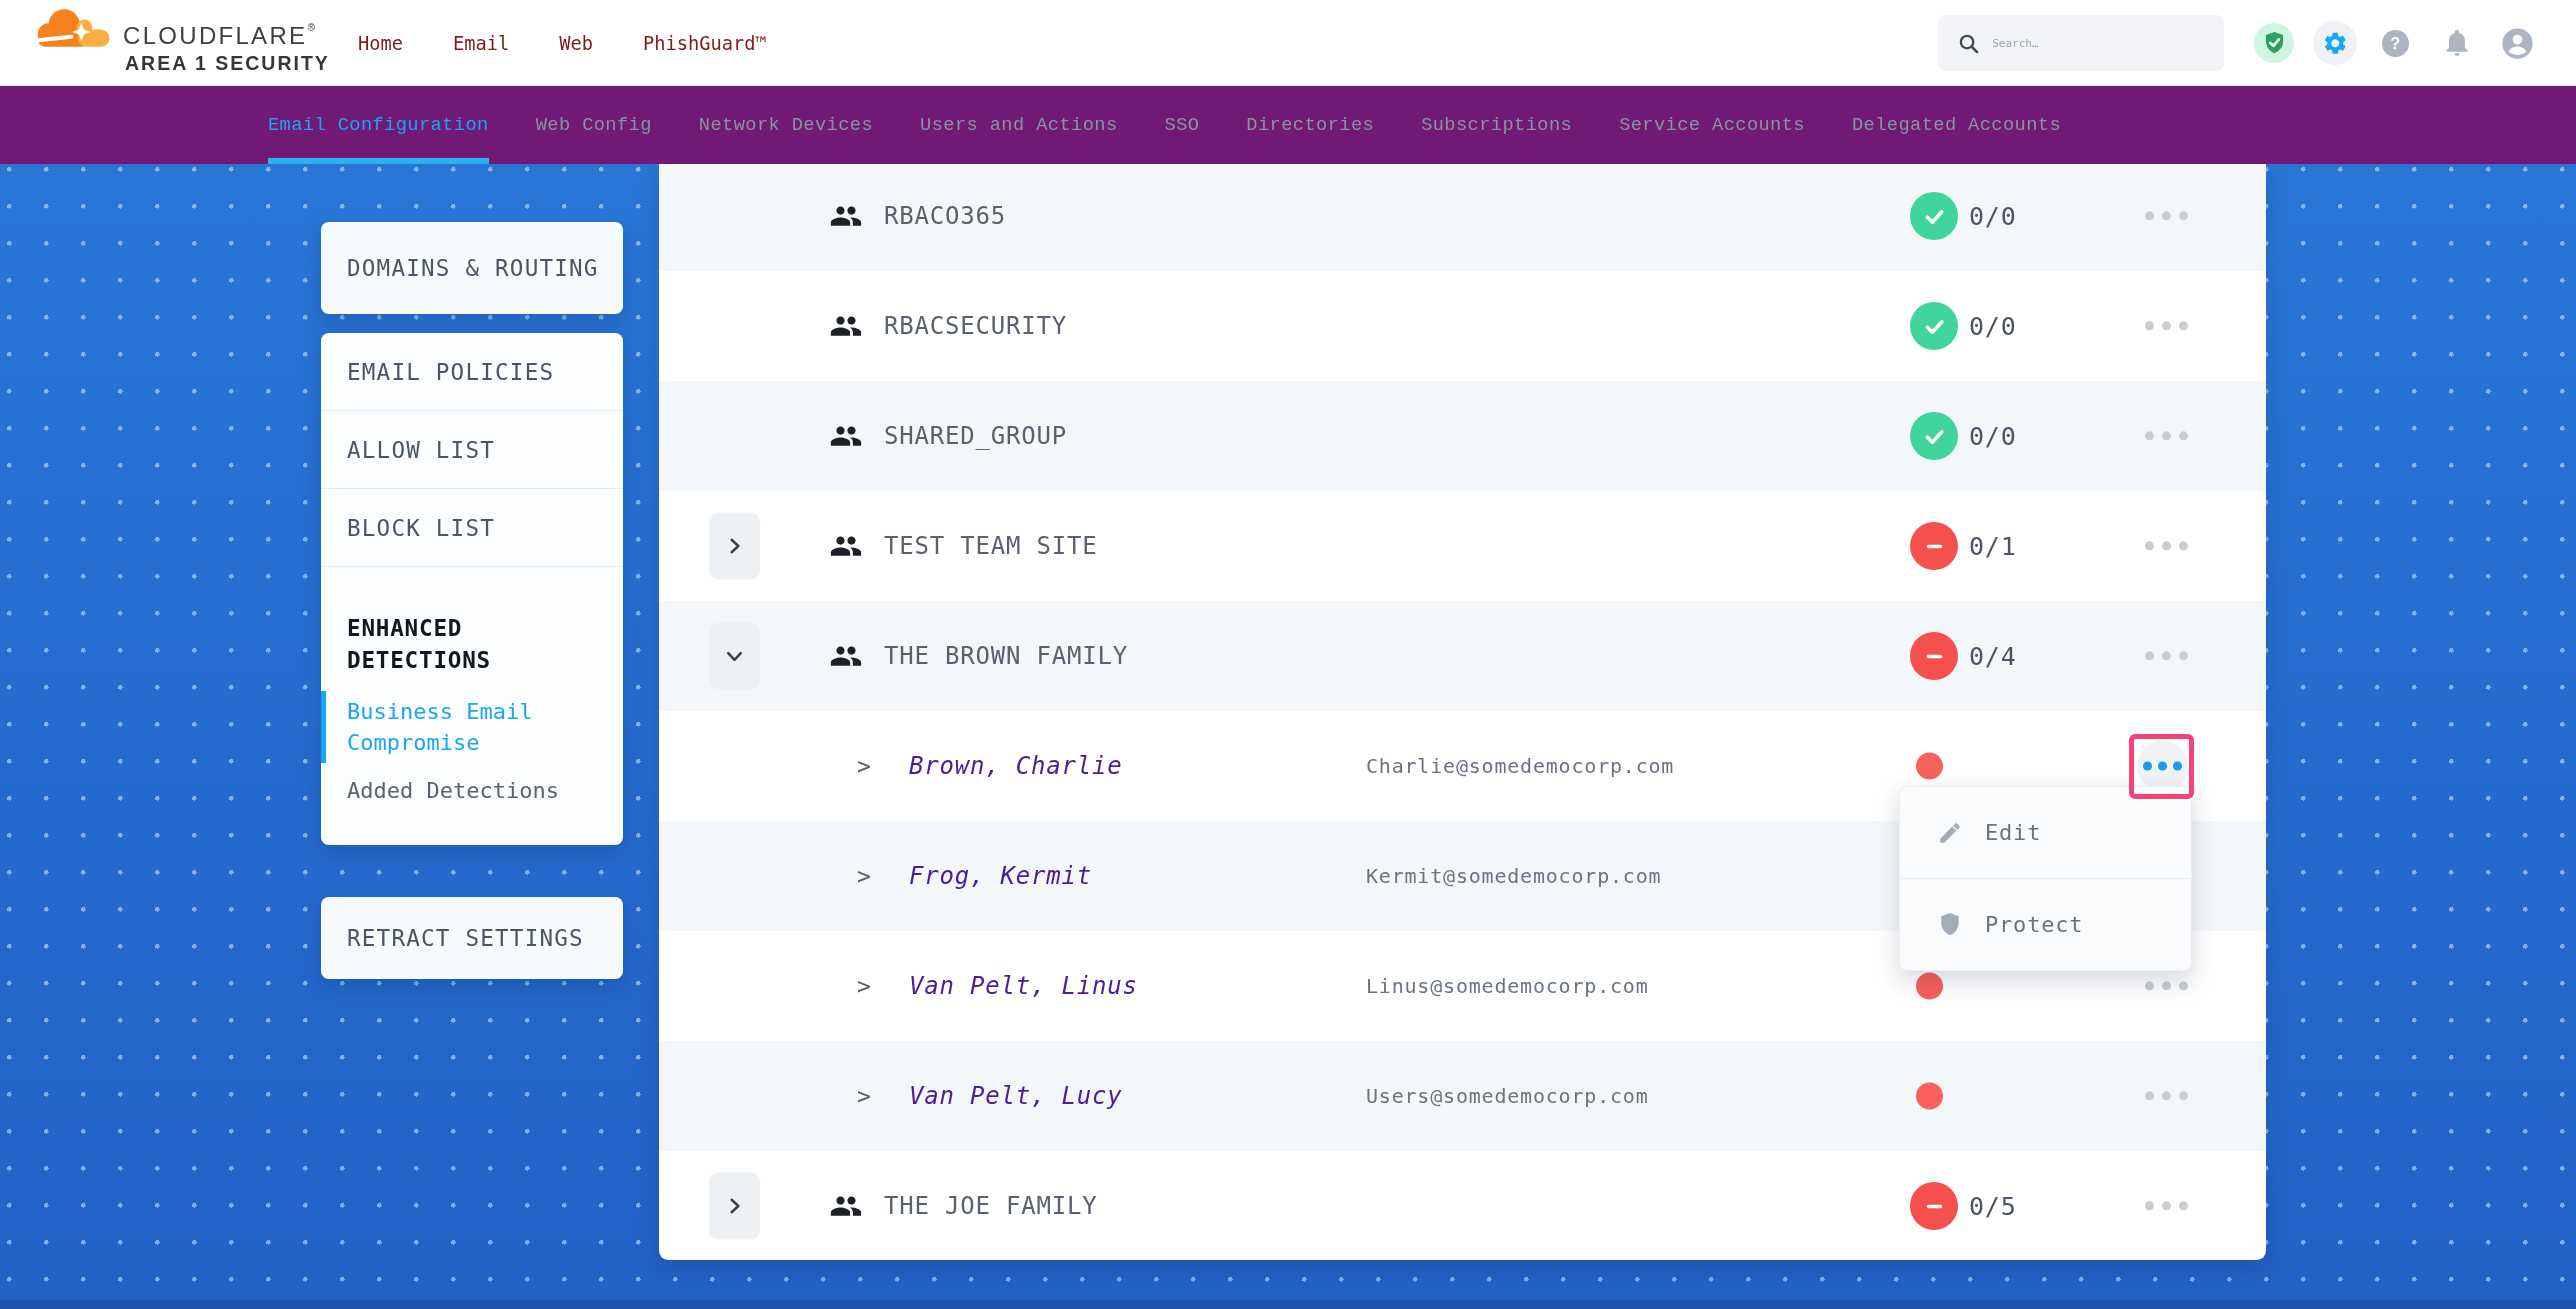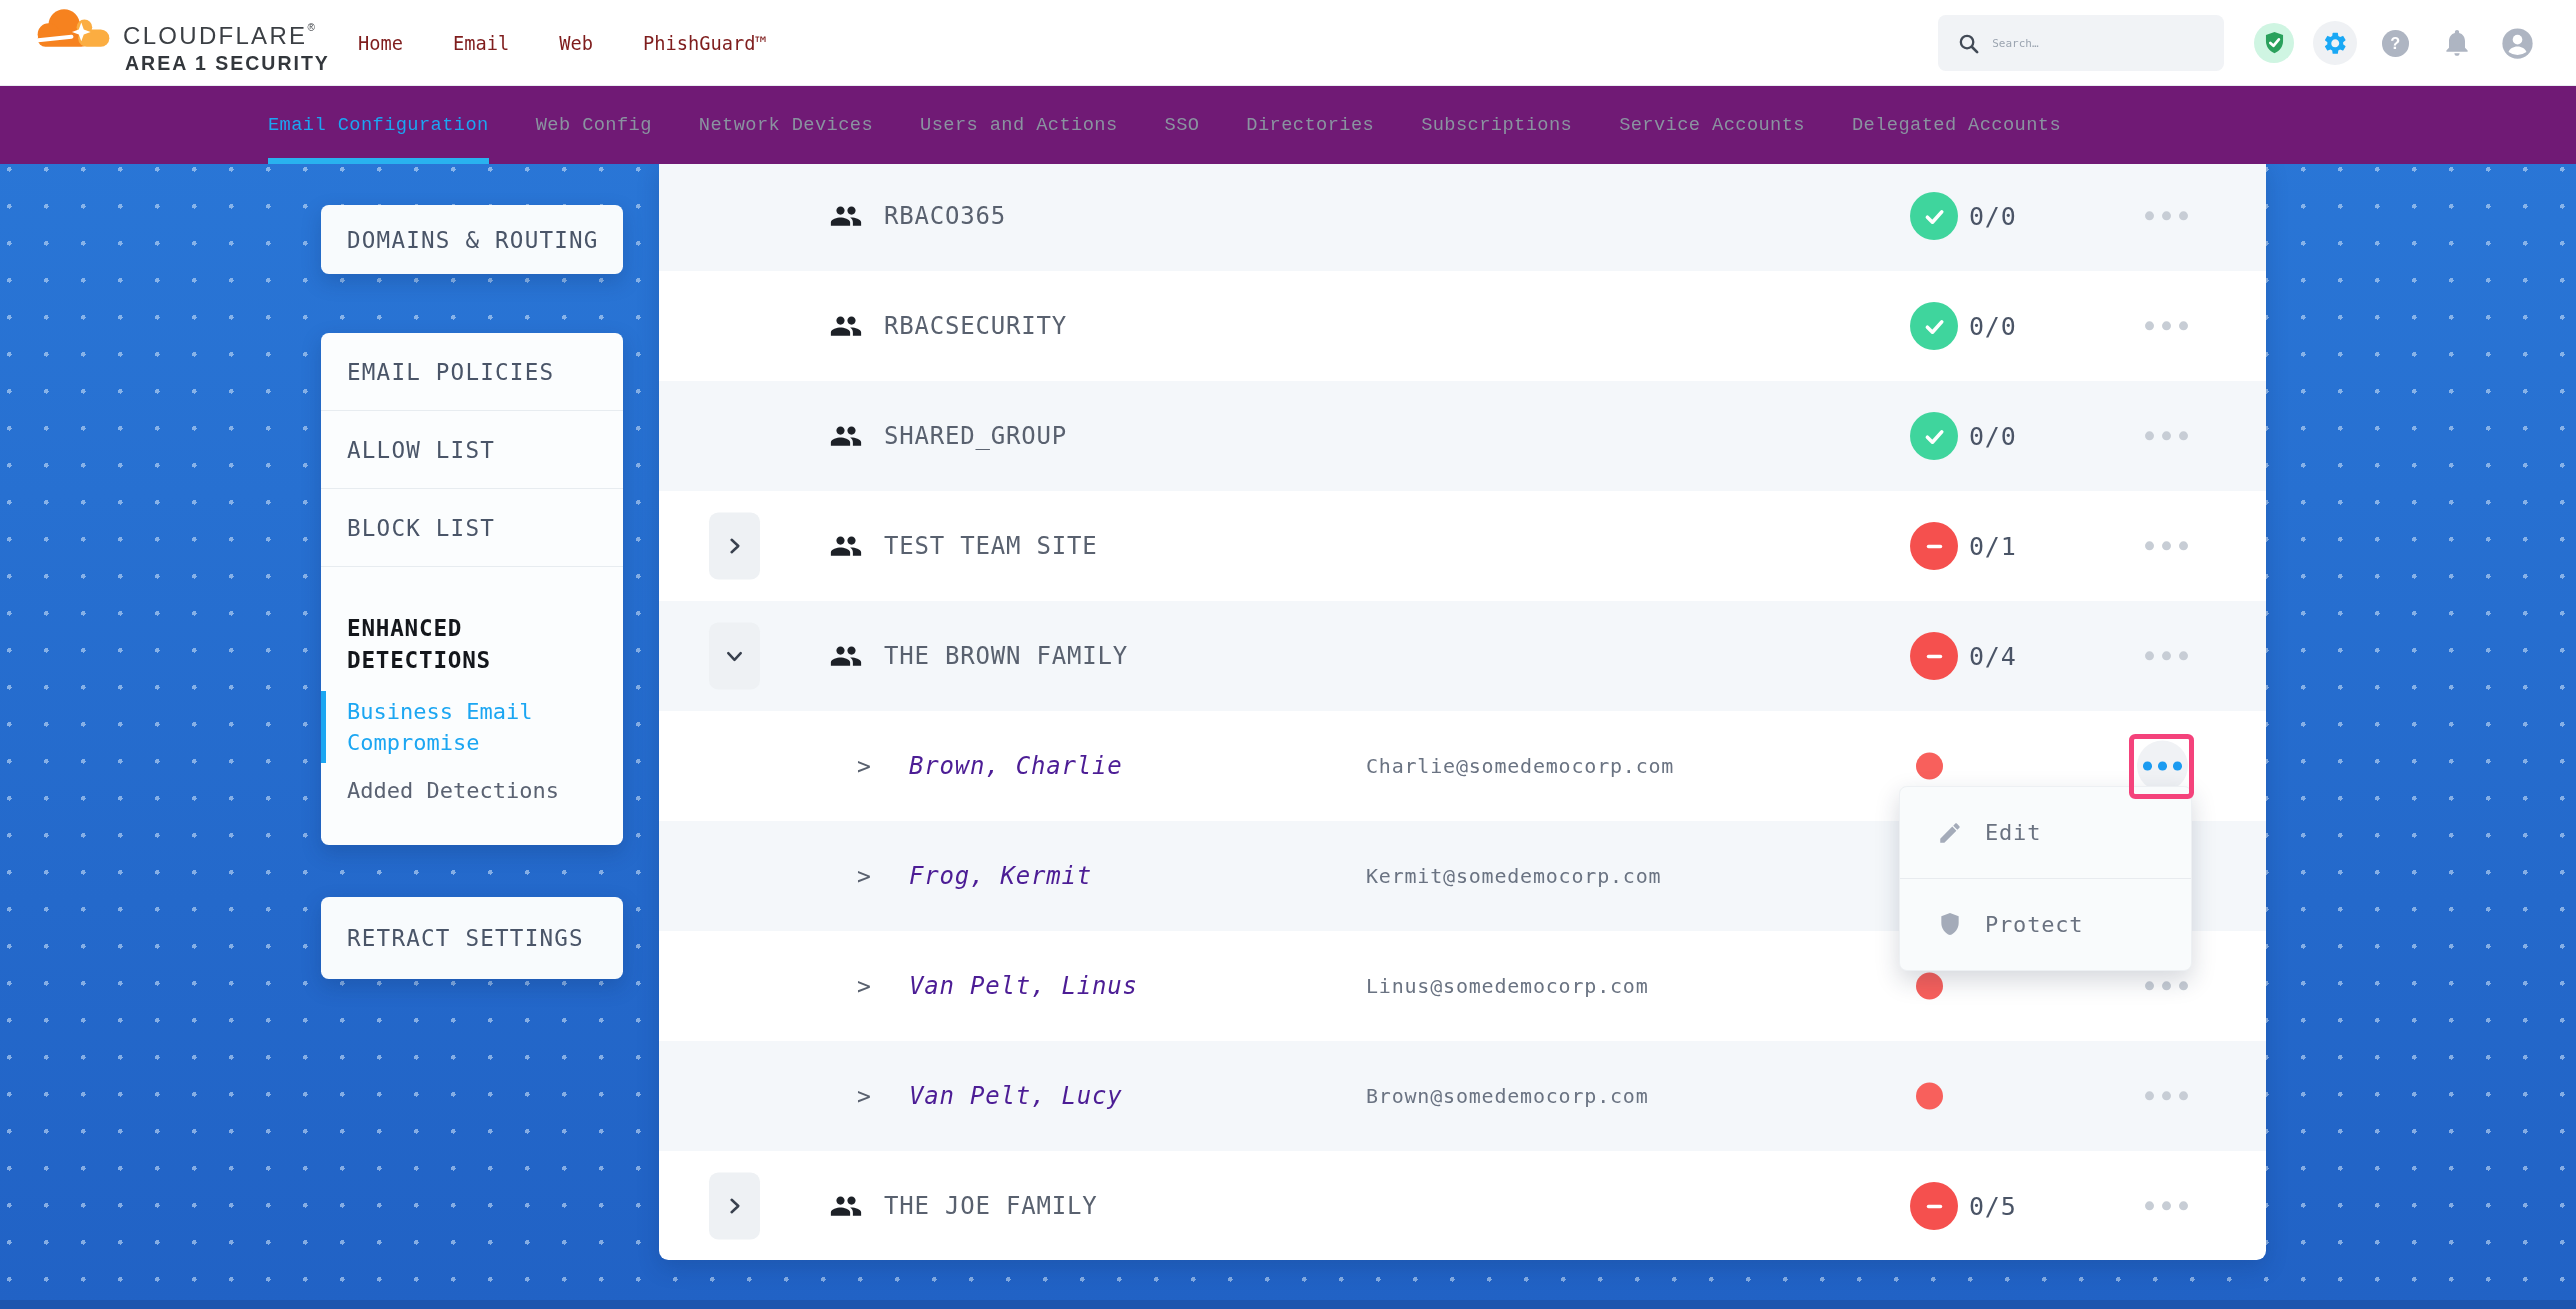--- a/index.html
+++ b/index.html
@@ -47,21 +47,21 @@
   .tabbar { position:absolute; top:86px; left:0; right:0; height:78px; background:#701a75;
     display:flex; align-items:stretch; padding-left:268px; gap:47px; z-index:15;font-family:Liberation Mono, monospace; }
   .tab { font-size:18.7px; color:#8A93A0; letter-spacing:0.4px; display:flex; align-items:center;
     position:relative; cursor:pointer; white-space:nowrap; }
   .tab.active { color:#1BA6F2; }
   .tab.active::after { content:""; position:absolute; left:0; right:0; bottom:0; height:6.2px; background:#29B2EF; }
 
   
   .side-card { position:absolute; left:321px; width:302px; background:#F8FBFD; border-radius:7.8px;
     box-shadow:0 7.8px 20px rgba(15,40,90,.22); color:#4A5568; z-index:10; }
-  .card-domains { top:205px; height:69px; display:flex; align-items:center; padding-left:26px;
+  .card-domains { top:222px; height:92px; display:flex; align-items:center; padding-left:26px;
     font-size:22.6px; letter-spacing:1.2px; cursor:pointer; }
   .card-policies { top:333px; height:512px; background:#FBFDFE; }
   .sitem { height:78px; display:flex; align-items:center; padding-left:26px; font-size:22.6px;
     letter-spacing:1.2px; border-bottom:0.8px solid #E7ECF0; cursor:pointer; }
   .enh-header { padding:45px 26px 0; width:218px; font-weight:bold; color:#14171C;
     font-size:22.6px; line-height:32px; letter-spacing:0.8px; }
   .bec { position:relative; margin-top:20px; padding-left:26px; width:249px; font-size:22px;
     line-height:31px; color:#1BA6F2; cursor:pointer; }
   .bec::before { content:""; position:absolute; left:0; top:-4.7px; bottom:-4.7px; width:5.4px; background:#1BA6F2; }
   .added { margin-top:20px; padding-left:26px; font-size:22px; color:#5A6272; cursor:pointer; }
@@ -339,21 +339,21 @@
     <span class="rowdots">
         <i></i>
         <i></i>
         <i></i>
       </span>
   </div>
 
   <div class="row light">
     <span class="ucaret">&gt;</span>
     <span class="uname">Van Pelt, Lucy</span>
-    <span class="uemail">Brown@somedemocorp.com</span>
+    <span class="uemail">Users@somedemocorp.com</span>
     <span class="udot"></span>
     <span class="rowdots">
         <i></i>
         <i></i>
         <i></i>
       </span>
   </div>
 
   <div class="row">
     <button class="expander">

